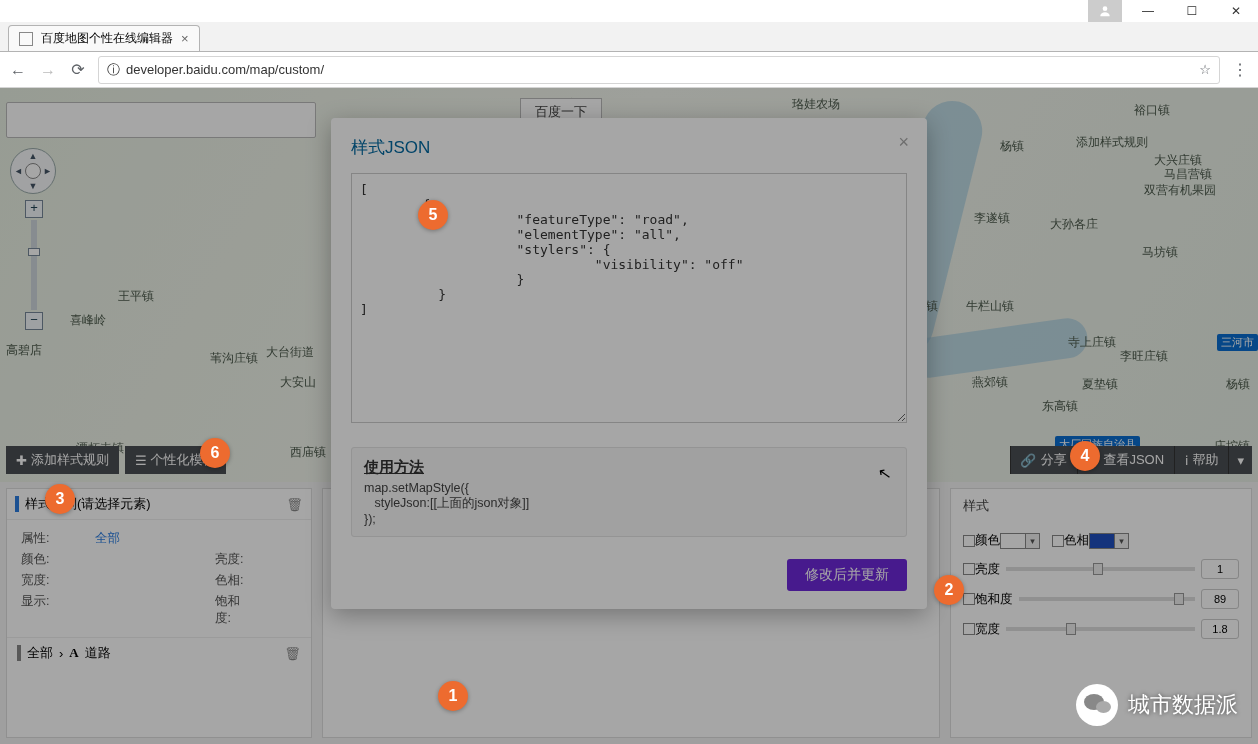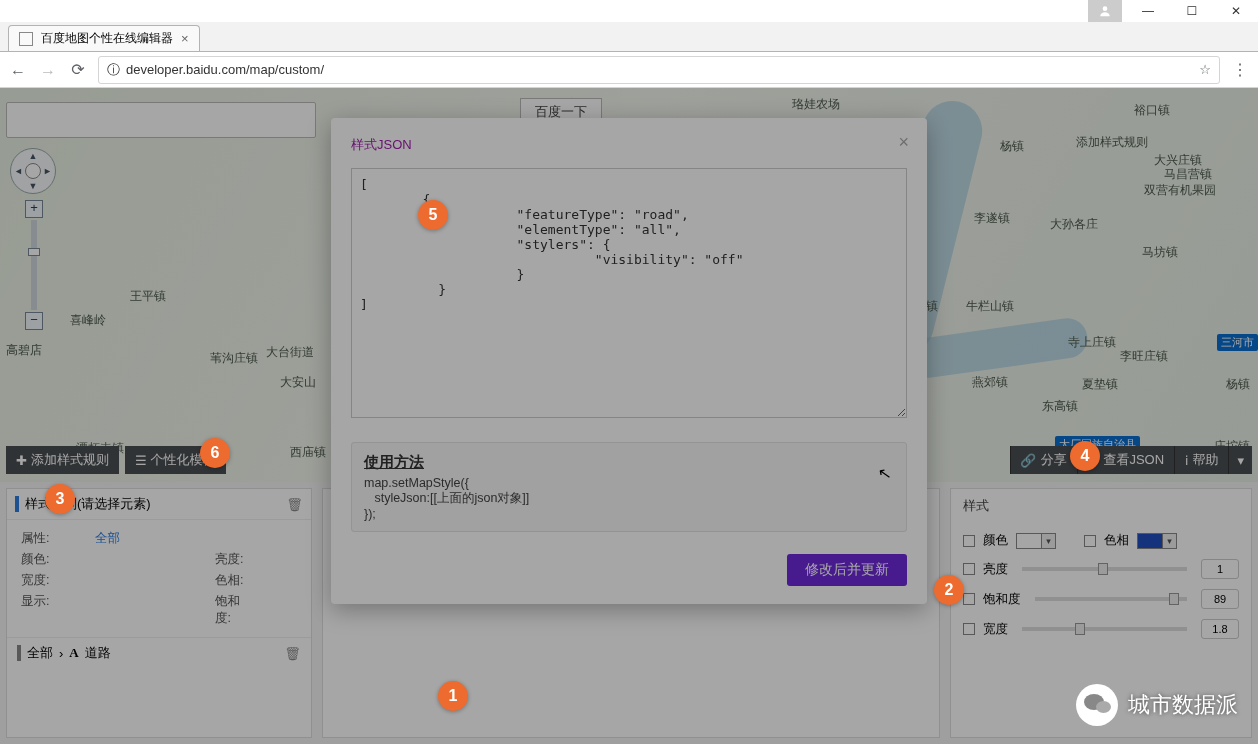--- a/index.html
+++ b/index.html
@@ -69,32 +69,32 @@
 .rule-foot { display:flex; align-items:center; padding:6px 10px; font-size:13px; gap:6px; border-top:1px solid #eee;}
 
 .mid-body { padding:10px 30px; font-size:12.5px; color:#444;}
 .mid-body .item { padding:2px 0; display:flex; align-items:center; gap:6px;}
 .fill-head { font-size:13px; color:#444; padding-bottom:6px;}
 .radio-row { display:flex; align-items:center; gap:28px; padding:4px 0; font-size:12.5px;}
 .radio { width:12px; height:12px; border:1px solid #777; border-radius:50%; display:inline-block; vertical-align:middle;}
 
 .style-head { font-size:13px; padding:8px 12px; color:#444;}
 .style-body { padding:4px 12px; font-size:12.5px;}
-.style-row { display:flex; align-items:center; gap:8px; padding:5px 0;}
+.style-row { display:flex; align-items:center; padding:5px 0;}
 .cb { width:12px; height:12px; border:1px solid #888; display:inline-block;}
 .swatch { width:26px; height:16px; border:1px solid #888;}
 .swatch.dd { width:14px; background:#eee; border-left:none; display:flex; align-items:center; justify-content:center; font-size:9px; color:#555;}
 .slider { flex:1; height:4px; background:#ddd; position:relative; margin:0 6px;}
 .slider-h { position:absolute; top:-4px; width:10px; height:12px; background:#eee; border:1px solid #999;}
 .valbox { width:38px; height:20px; border:1px solid #ccc; font-size:11px; text-align:center; line-height:18px; border-radius:3px;}
 
 
 .overlay { position:absolute; inset:0; background:rgba(0,0,0,.35); z-index:50;}
 .modal { position:absolute; top:30px; left:50%; transform:translateX(-50%); width:596px; background:#fff; border-radius:4px; box-shadow:0 6px 24px rgba(0,0,0,.3); padding:18px 20px;}
-.modal-title { font-size:13px; color:#a21caf; padding-bottom:14px;}
+.modal-title { font-size:17px; color:#0369a1; padding-bottom:14px;}
 .modal-close { position:absolute; top:14px; right:18px; color:#aaa; font-size:18px;}
 .json-area { width:100%; height:250px; border:1px solid #ccc; padding:8px; font-family:Consolas,monospace; font-size:13px; resize:both; white-space:pre; overflow:auto; color:#333;}
 .usage { margin-top:20px; background:#f7f7f7; border:1px solid #e3e3e3; border-radius:3px; padding:10px 12px; font-size:12.5px; font-family:Consolas,monospace; color:#444;}
 .usage b { font-family:"Microsoft YaHei"; font-size:15px; color:#333; font-weight:600;text-decoration:underline;}
 .modal-footer { display:flex; justify-content:flex-end; padding-top:22px;}
 .primary-btn { background:#6d28d9; color:#fff; font-size:14px; padding:7px 18px; border:none; border-radius:3px;}
 
 .cursor { position:absolute; top:376px; left:878px; font-size:16px; color:#000; z-index:60; transform:rotate(-10deg);}
 
 
@@ -160,21 +160,21 @@
     <span class="map-label" style="top:122px;right:248px">李遂镇</span>
     <span class="map-label" style="top:210px;right:244px">牛栏山镇</span>
     <span class="map-label" style="top:210px;right:320px">苇沟庄镇</span>
     <span class="map-label" style="top:246px;right:142px">寺上庄镇</span>
     <span class="map-label" style="top:260px;right:90px">李旺庄镇</span>
     <span class="map-label" style="top:286px;right:250px">燕郊镇</span>
     <span class="map-label" style="top:288px;right:140px">夏垫镇</span>
     <span class="map-label" style="top:288px;right:8px">杨镇</span>
     <span class="map-label" style="top:310px;right:180px">东高镇</span>
     <span class="map-label" style="top:350px;right:8px">庄坨镇</span>
-    <span class="map-label" style="top:200px;left:130px">王平镇</span>
+    <span class="map-label" style="top:200px;left:118px">王平镇</span>
     <span class="map-label" style="top:224px;left:70px">喜峰岭</span>
     <span class="map-label" style="top:254px;left:6px">高碧店</span>
     <span class="map-label" style="top:256px;left:266px">大台街道</span>
     <span class="map-label" style="top:262px;left:210px">苇沟庄镇</span>
     <span class="map-label" style="top:286px;left:280px">大安山</span>
     <span class="map-label" style="top:352px;left:76px">潭柘寺镇</span>
     <span class="map-label" style="top:356px;left:290px">西庙镇</span>
     <span class="map-hilite" style="top:246px;right:0">三河市</span>
     <span class="map-hilite" style="top:348px;right:118px">大厂回族自治县</span>
   </div>

